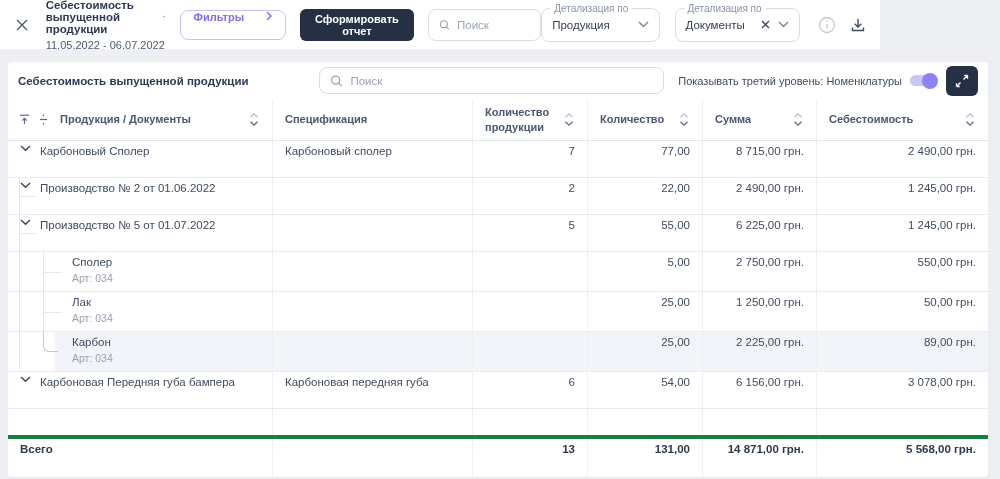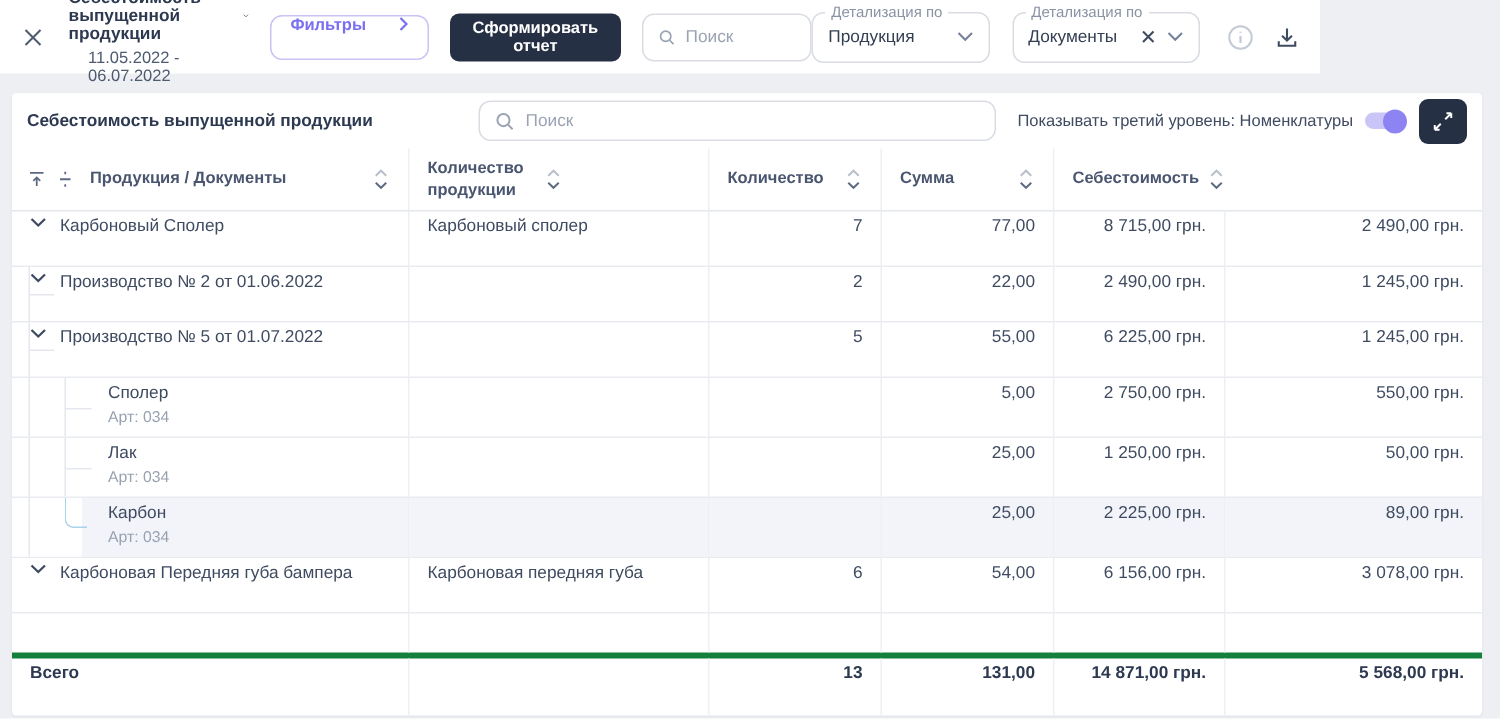--- a/index.html
+++ b/index.html
@@ -18,21 +18,21 @@
     position: absolute; top:0; left:0; right:0; height:50px;
     background:#ffffff; display:flex; align-items:center;
     padding:0 14px; border-bottom:1px solid #eef0f3;
   }
   .close-btn {
     background:none; border:none; cursor:pointer; width:22px; height:22px;
     display:flex; align-items:center; justify-content:center; margin-right:16px; color:#4d5a70;
   }
   .title-block { display:flex; flex-direction:column; gap:4px; width:168px; }
   .title-row { display:flex; align-items:center; gap:5px; font-weight:bold; color:#2d3950; font-size:11.5px; }
-  .date-range { color:#4d5a70; font-size:11px;margin-left:13px; }
+  .date-range { color:#4d5a70; font-size:11px; }
   .btn-filters {
     margin-left:14px; display:flex; align-items:flex-start; gap:22px;
     border:1px solid #c7c3f7; background:#fff; color:#7a6ff0;
     border-radius:8px; height:30px; padding:0 13px; font-size:11px; font-weight:bold; cursor:pointer;
     font-family:inherit;
   }
   .btn-generate {
     margin-left:14px; background:#263044; color:#fff; border:none; border-radius:6px;
     height:32px; padding:0 15px; font-size:11px; font-weight:bold; cursor:pointer; font-family:inherit;
   }
@@ -251,20 +251,23 @@
         </span>
         <span class="th-label">Продукция / Документы</span>
         <span class="sort">
           <svg width="12" height="15" viewBox="0 0 12 15" fill="none">
               <path d="M2.5 5.2 L6 1.8 L9.5 5.2" stroke="#b7bfca" stroke-width="1.3"></path>
               <path d="M2.5 9.8 L6 13.2 L9.5 9.8" stroke="#5e6b84" stroke-width="1.3"></path>
             </svg>
         </span>
       </div>
       <div class="th">
+        <span class="th-label">Спецификация</span>
+      </div>
+      <div class="th">
         <span class="th-label" style="max-width:72px;">Количество продукции</span>
         <span class="sort">
           <svg width="12" height="15" viewBox="0 0 12 15" fill="none">
               <path d="M2.5 5.2 L6 1.8 L9.5 5.2" stroke="#b7bfca" stroke-width="1.3"></path>
               <path d="M2.5 9.8 L6 13.2 L9.5 9.8" stroke="#5e6b84" stroke-width="1.3"></path>
             </svg>
         </span>
       </div>
       <div class="th">
         <span class="th-label">Количество</span>

